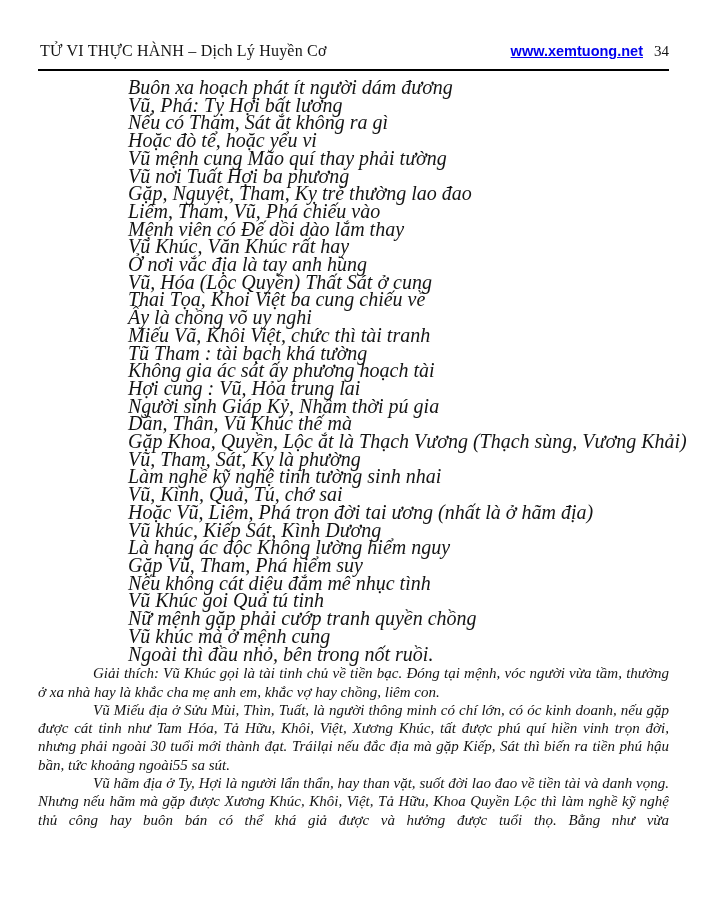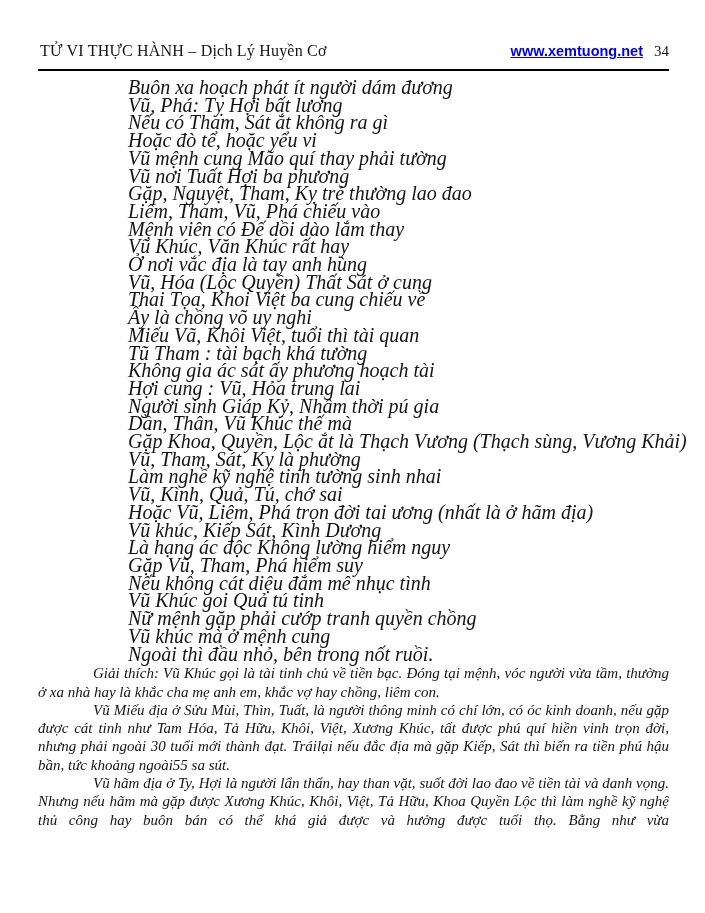--- a/index.html
+++ b/index.html
@@ -94,21 +94,21 @@
       <div data-name="verse-line">Vũ mệnh cung Mão quí thay phải tường</div>
       <div data-name="verse-line">Vũ nơi Tuất Hợi ba phương</div>
       <div data-name="verse-line">Gặp, Nguyệt, Tham, Kỵ trẻ thường lao đao</div>
       <div data-name="verse-line">Liêm, Tham, Vũ, Phá chiếu vào</div>
       <div data-name="verse-line">Mệnh viên có Đế dồi dào lắm thay</div>
       <div data-name="verse-line">Vũ Khúc, Văn Khúc rất hay</div>
       <div data-name="verse-line">Ở nơi vắc địa là tay anh hùng</div>
       <div data-name="verse-line">Vũ, Hóa (Lộc Quyền) Thất Sát ở cung</div>
       <div data-name="verse-line">Thai Tọa, Khoi Việt ba cung chiếu về</div>
       <div data-name="verse-line">Ấy là chồng võ uy nghi</div>
-      <div data-name="verse-line">Miếu Vã, Khôi Việt, tuổi thì tài quan</div>
+      <div data-name="verse-line">Miếu Vã, Khôi Việt, chức thì tài tranh</div>
       <div data-name="verse-line">Tũ Tham : tài bạch khá tường</div>
       <div data-name="verse-line">Không gia ác sát ấy phương hoạch tài</div>
       <div data-name="verse-line">Hợi cung : Vũ, Hỏa trung lai</div>
       <div data-name="verse-line">Người sinh Giáp Kỷ, Nhâm thời pú gia</div>
       <div data-name="verse-line">Dần, Thân, Vũ Khúc thế mà</div>
       <div data-name="verse-line">Gặp Khoa, Quyền, Lộc ắt là Thạch Vương (Thạch sùng, Vương Khải)</div>
       <div data-name="verse-line">Vũ, Tham, Sát, Kỵ là phường</div>
       <div data-name="verse-line">Làm nghề kỹ nghệ tinh tường sinh nhai</div>
       <div data-name="verse-line">Vũ, Kình, Quả, Tú, chớ sai</div>
       <div data-name="verse-line">Hoặc Vũ, Liêm, Phá trọn đời tai ương (nhất là ở hãm địa)</div>

